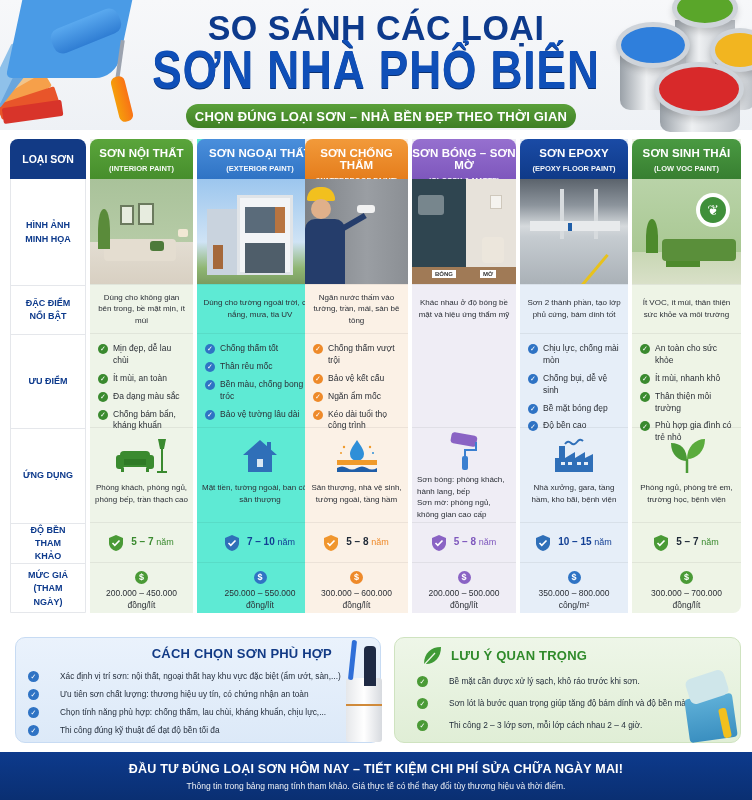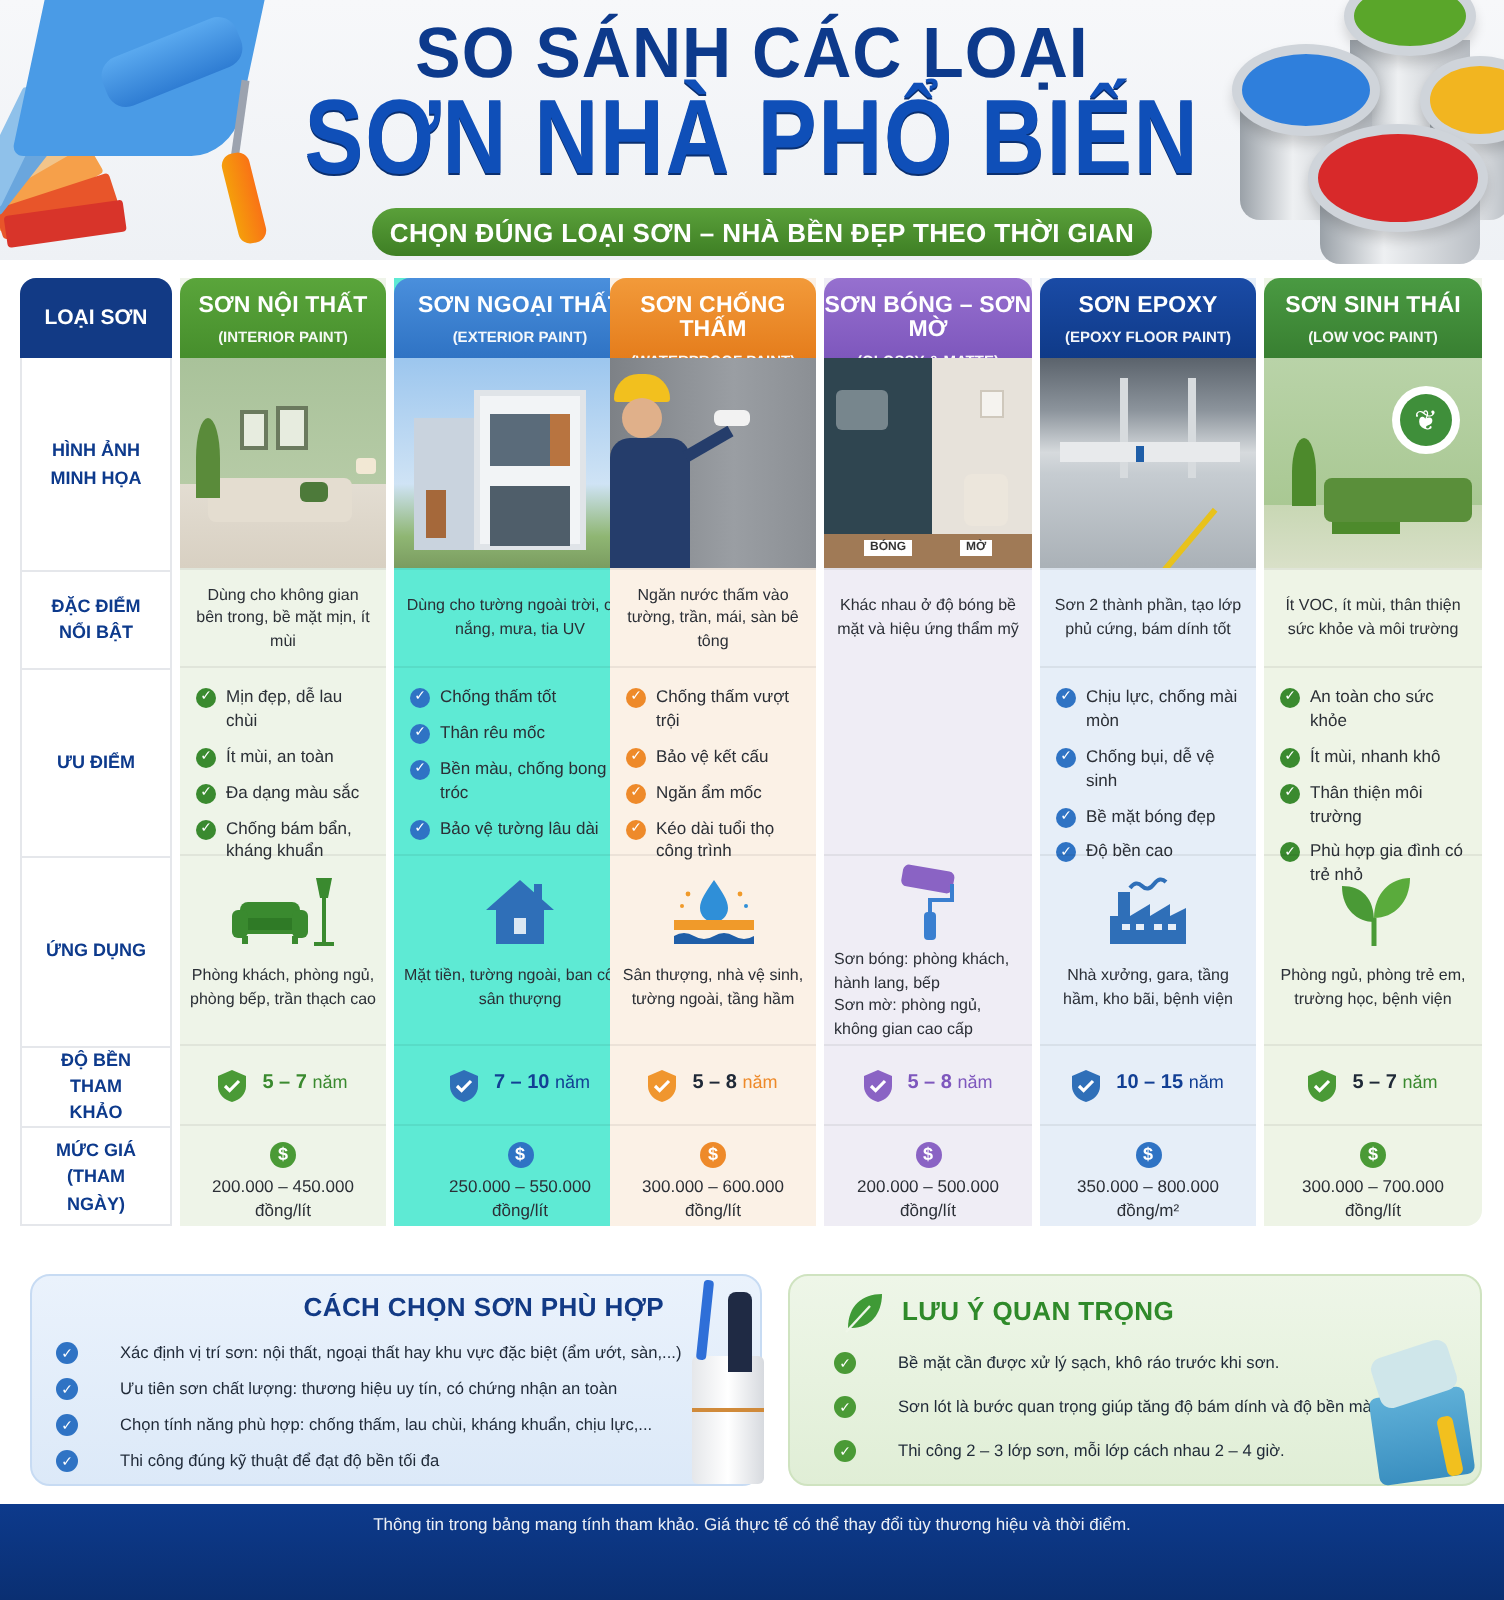--- a/index.html
+++ b/index.html
@@ -361,21 +361,21 @@
     <div class="cell dur" style="top:383px;height:40px;color:#123f94">
       <svg class="shield" viewBox="0 0 14 16">
           <path d="M7 0L14 3v5c0 4-3 7-7 8C3 15 0 12 0 8V3z" fill="#2f6fb8"></path>
           <path d="M3.5 8l2.3 2.3L10.5 5.5" stroke="#fff" stroke-width="1.6" fill="none"></path>
         </svg>
       <span><span>10 – 15</span> <span class="n">năm</span></span>
     </div>
     <div class="cell price" style="top:423px;height:51px">
       <div class="dollar" style="background:#2f73c4">$</div>
       <div>350.000 – 800.000</div>
-      <div>đồng/m²</div>
+      <div>công/m²</div>
     </div>
   </div>
 
   <div class="col" style="left:622px;width:109px;background:#eef4e6;border-radius:0 0 8px 0">
     <div class="hdr" style="background:linear-gradient(180deg,#4a9a42,#387f31)">
       <div class="t">SƠN SINH THÁI</div>
       <div class="s">(LOW VOC PAINT)</div>
     </div>
     <div class="img" style="background:linear-gradient(180deg,#b9d3a8 0%,#a9c893 70%,#c8d7b4 70%,#d9e0c8 100%)">
       <div style="position:absolute;left:64px;top:14px;width:34px;height:34px;border-radius:50%;background:#fff"></div>
@@ -479,14 +479,15 @@
       </li>
   </ul>
   <div>
     <div style="position:absolute;left:292px;top:58px;width:48px;height:44px;background:linear-gradient(180deg,#5fb0d8,#3a8fc0);border-radius:4px;transform:rotate(-8deg)"></div>
     <div style="position:absolute;left:292px;top:36px;width:40px;height:26px;background:#cfe6ea;border-radius:6px;transform:rotate(-18deg)"></div>
     <div style="position:absolute;left:326px;top:70px;width:8px;height:30px;background:#f2c01e;border-radius:3px;transform:rotate(-12deg)"></div>
   </div>
 </div>
 
 <div class="footer">
+  <div class="a">ĐẦU TƯ ĐÚNG LOẠI SƠN HÔM NAY – TIẾT KIỆM CHI PHÍ SỬA CHỮA NGÀY MAI!</div>
   <div class="b">Thông tin trong bảng mang tính tham khảo. Giá thực tế có thể thay đổi tùy thương hiệu và thời điểm.</div>
 </div>
 
 </body></html>

